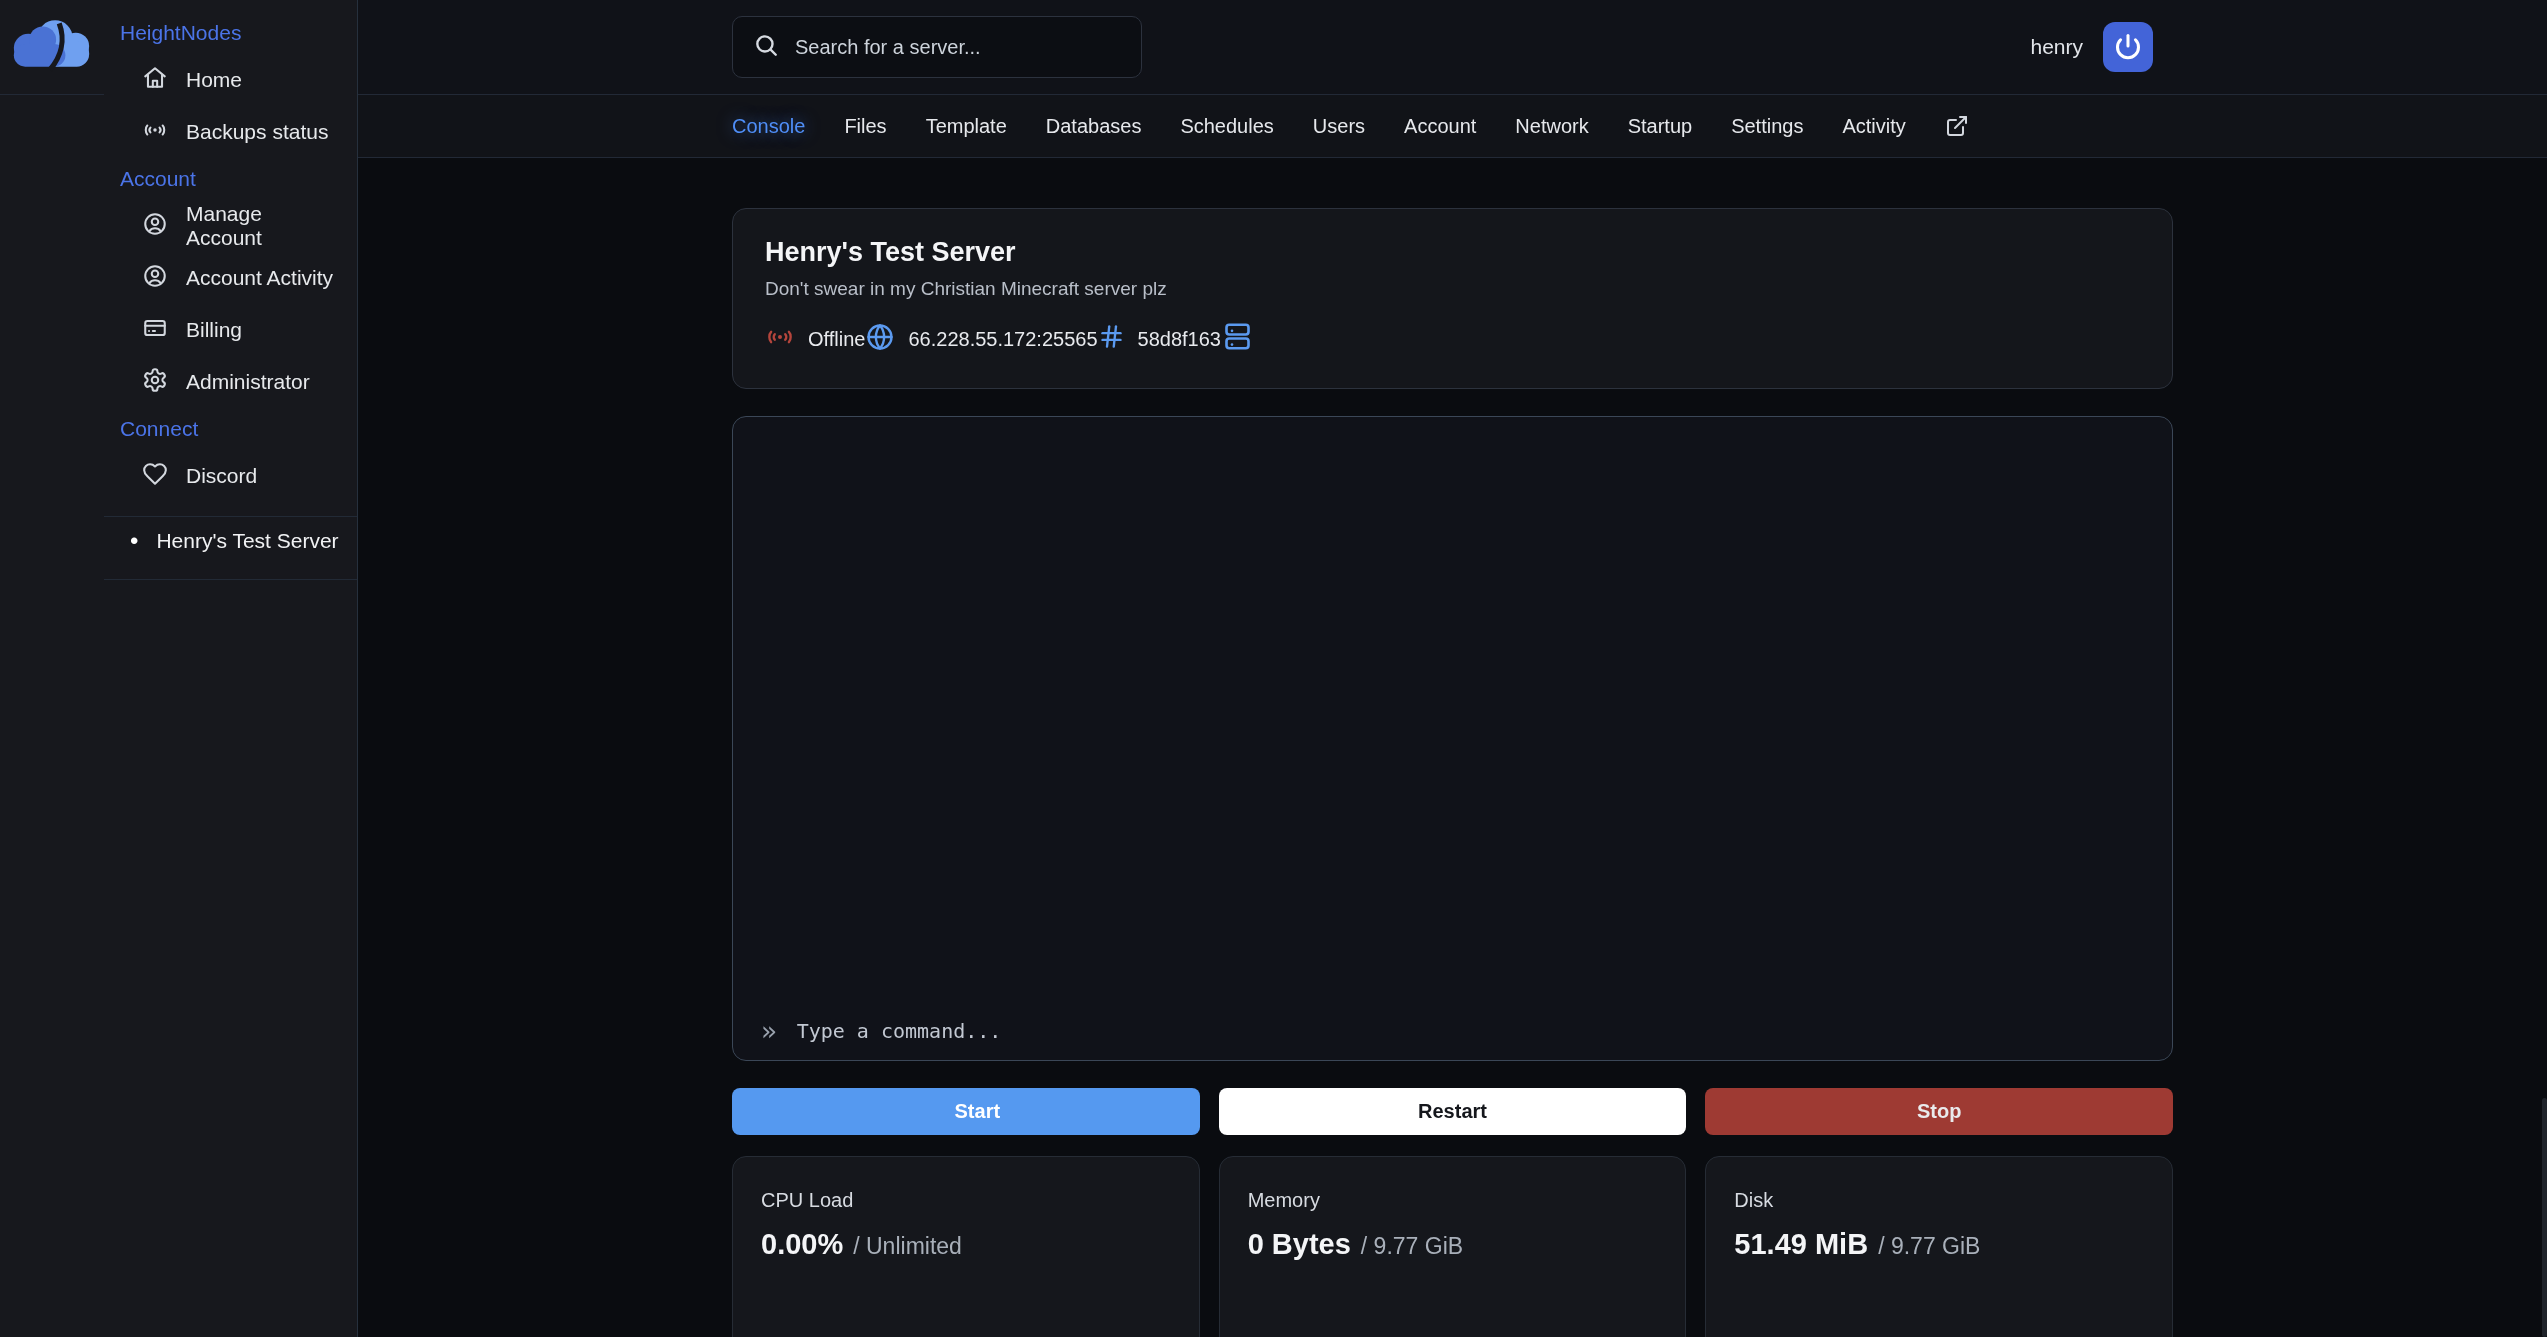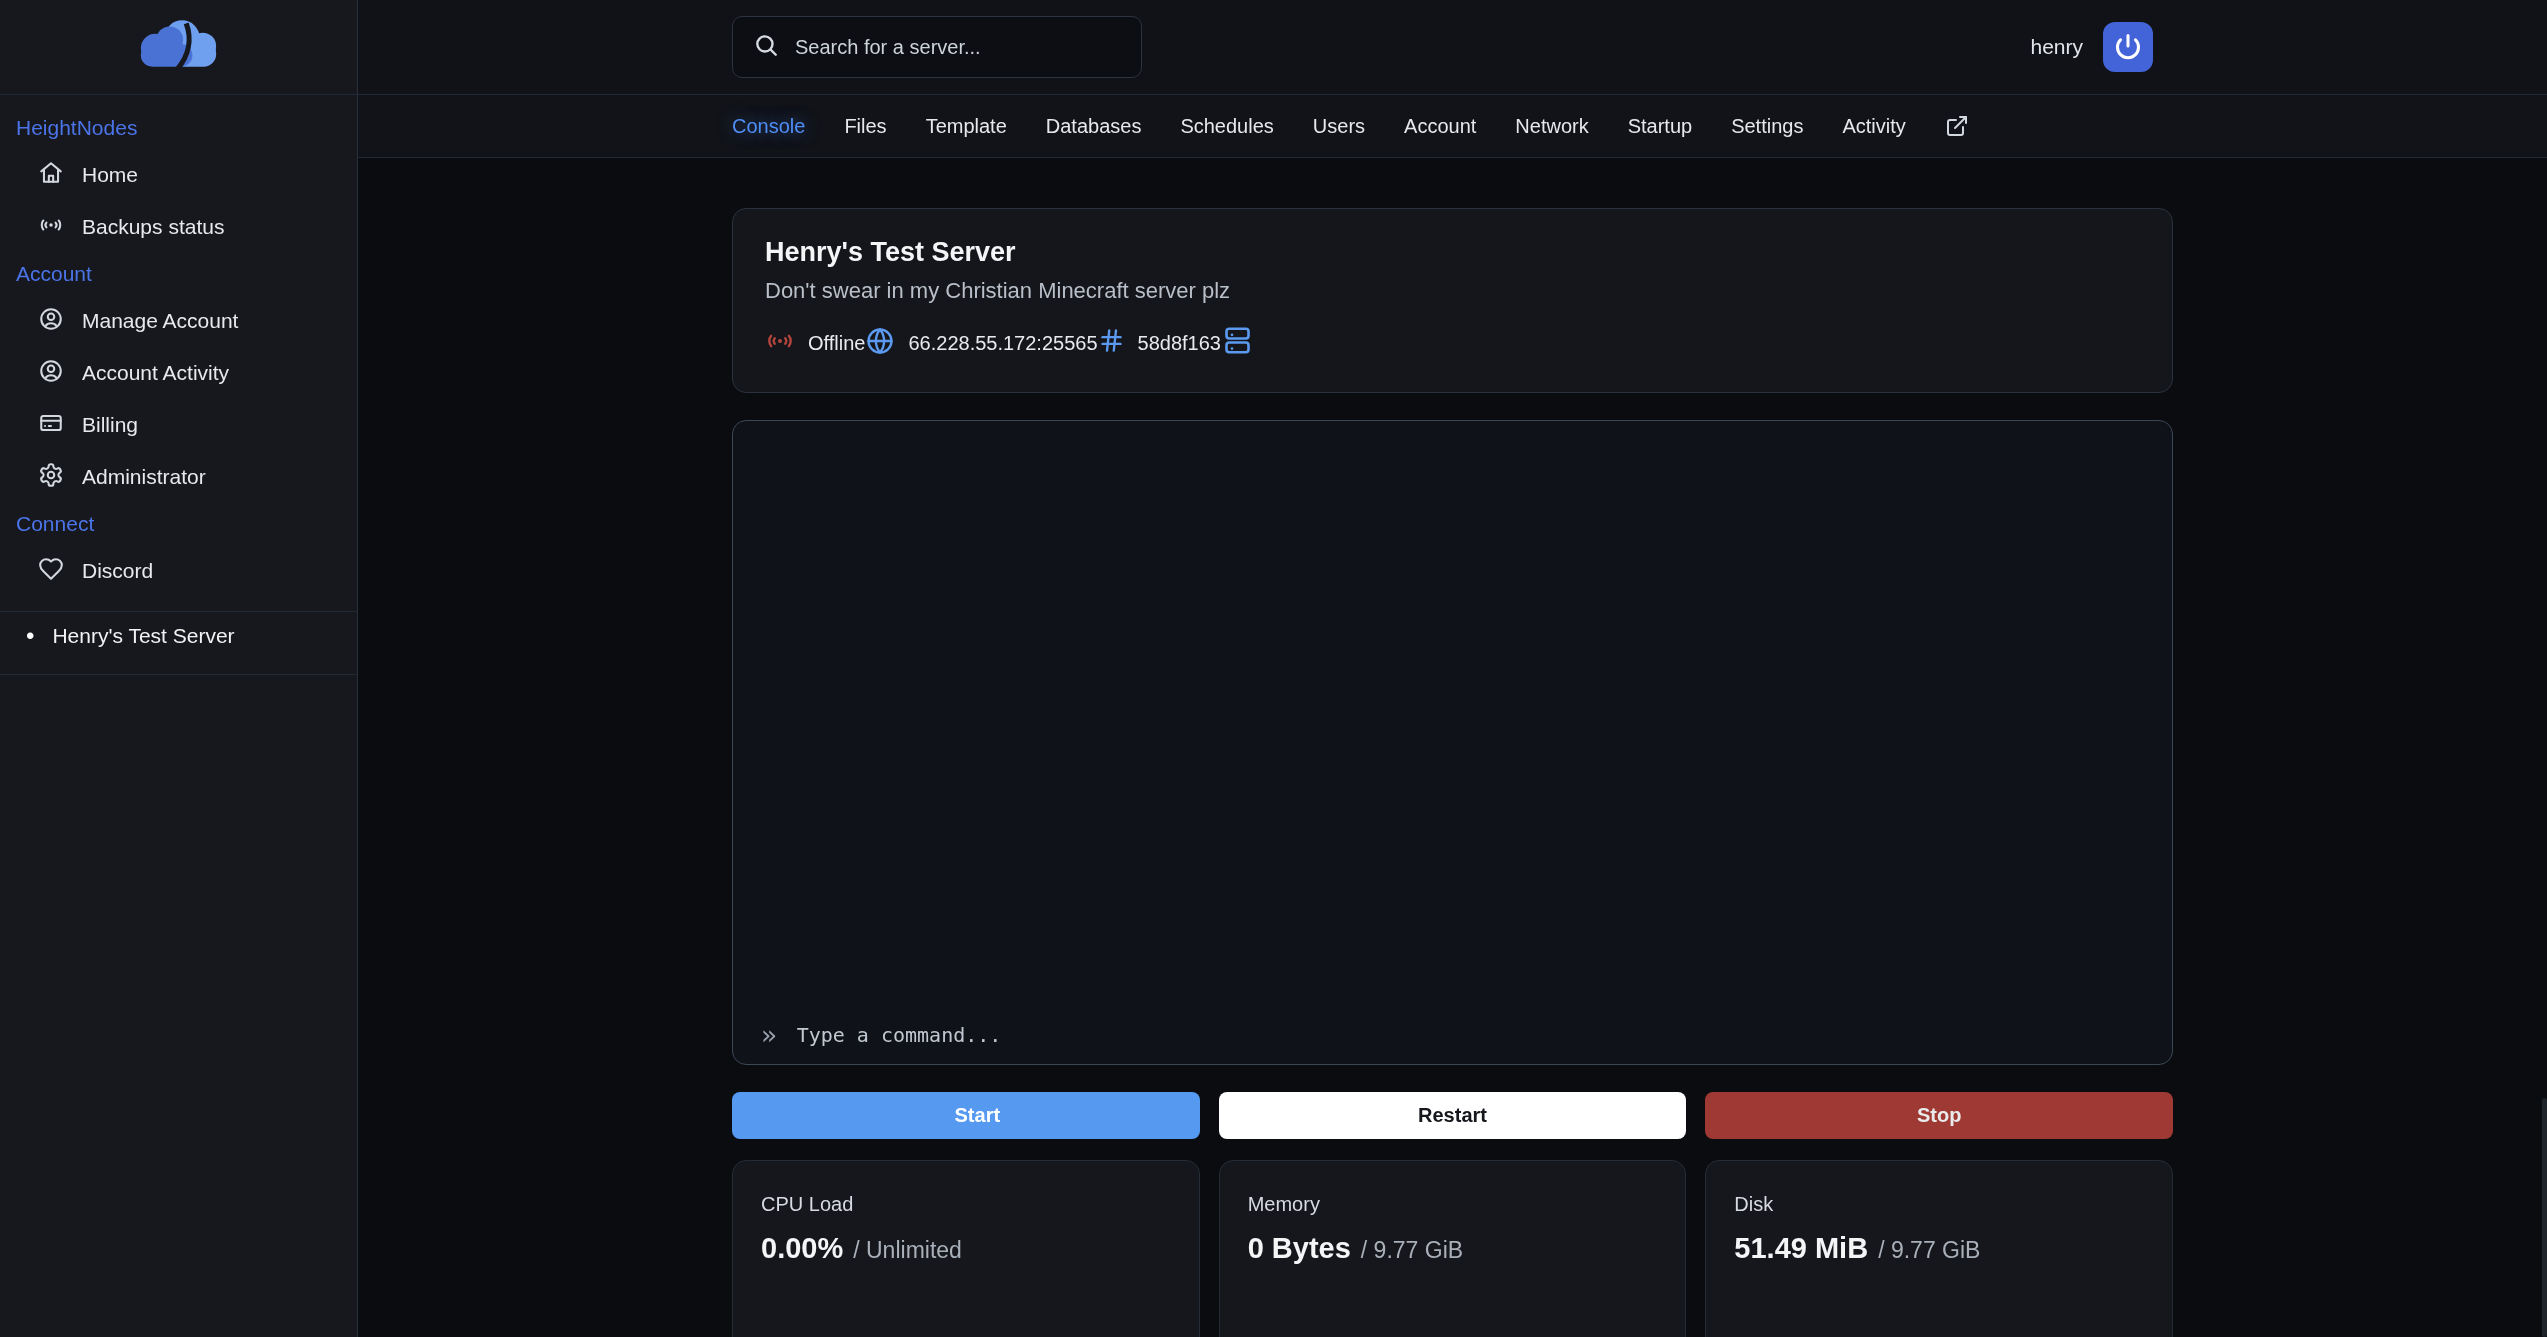--- a/index.html
+++ b/index.html
@@ -1,20 +1,20 @@
 <!DOCTYPE html>
 <html><head>
 <meta charset="utf-8">
 <style>
   * { margin:0; padding:0; box-sizing:border-box; }
   html,body { width:2547px; height:1337px; background:#0a0c10; font-family:"Liberation Sans", sans-serif; overflow:hidden; }
   .app { width:2547px; height:1337px; display:flex; }
 
   
-  .sidebar { width:358px; flex-shrink:0; background:#17181d; border-right:1px solid #26303d; display:flex; flex-direction:column; }
+  .sidebar { width:358px; flex-shrink:0; background:#17181d; border-right:1px solid #26303d; display:flex; flex-direction:row; }
   .logo-area { height:95px; border-bottom:1px solid #222936; display:flex; align-items:center; justify-content:center; }
   .side-nav { padding:12px 16px 0; }
   .nav-header { height:42px; display:flex; align-items:center; color:#4b74e8; font-size:21px; }
   .nav-item { height:52px; display:flex; align-items:center; gap:18px; padding-left:22px; color:#e7e9ec; font-size:21px; cursor:pointer; border-radius:8px; }
   .nav-item svg { width:26px; height:26px; stroke:#d3d7de; fill:none; stroke-width:1.9; stroke-linecap:round; stroke-linejoin:round; flex-shrink:0; }
   .side-divider { border:none; border-top:1px solid #222a36; margin:14px -16px 0; }
   .servers-row { height:58px; display:flex; align-items:center; gap:12px; margin-top:6px; color:#4b74e8; font-size:21px; cursor:pointer; text-shadow:0 0 18px rgba(75,116,232,.75); }
   .servers-row svg { width:20px; height:20px; stroke:#4b74e8; fill:none; stroke-width:2.4; stroke-linecap:round; stroke-linejoin:round; }
   .server-link { height:48px; display:flex; align-items:center; gap:18px; padding-left:10px; color:#f1f2f4; font-size:21px; cursor:pointer; }
   .server-link .bullet { font-size:24px; color:#ffffff; line-height:1; }
@@ -40,21 +40,21 @@
   .tab.active { color:#4f8ef7; text-shadow:0 0 16px rgba(79,142,247,.6); }
   .tab-ext { display:flex; align-items:center; cursor:pointer; }
   .tab-ext svg { width:24px; height:24px; stroke:#d3d7de; fill:none; stroke-width:2; stroke-linecap:round; stroke-linejoin:round; }
 
   .main { flex:1; background:#0a0c10; overflow:hidden; }
   .main .container { padding-top:50px; }
 
   
   .info-card { background:#14161b; border:1px solid #2c323d; border-radius:14px; padding:28px 32px 30px; }
   .server-name { color:#f4f5f7; font-size:27px; font-weight:700; }
-  .server-desc { color:#b9bfc9; font-size:22px; margin-top:10px; }
+  .server-desc { color:#b9bfc9; font-size:19px; margin-top:10px; }
   .meta-row { display:flex; align-items:center; margin-top:20px; }
   .meta-item { display:flex; align-items:center; gap:13px; color:#e8eaee; font-size:20px; }
   .meta-item svg { flex-shrink:0; fill:none; stroke-linecap:round; stroke-linejoin:round; }
   .icon-red { stroke:#b5453c; }
   .icon-blue { stroke:#5b9af0; }
 
   
   .console-panel { margin-top:27px; height:645px; background:#101219; border:1px solid #3b4757; border-radius:14px; position:relative; }
   .console-output { position:absolute; inset:0 0 58px 0; }
   .console-input-row { position:absolute; left:0; right:0; bottom:0; height:58px; display:flex; align-items:center; gap:20px; padding:0 28px; }

